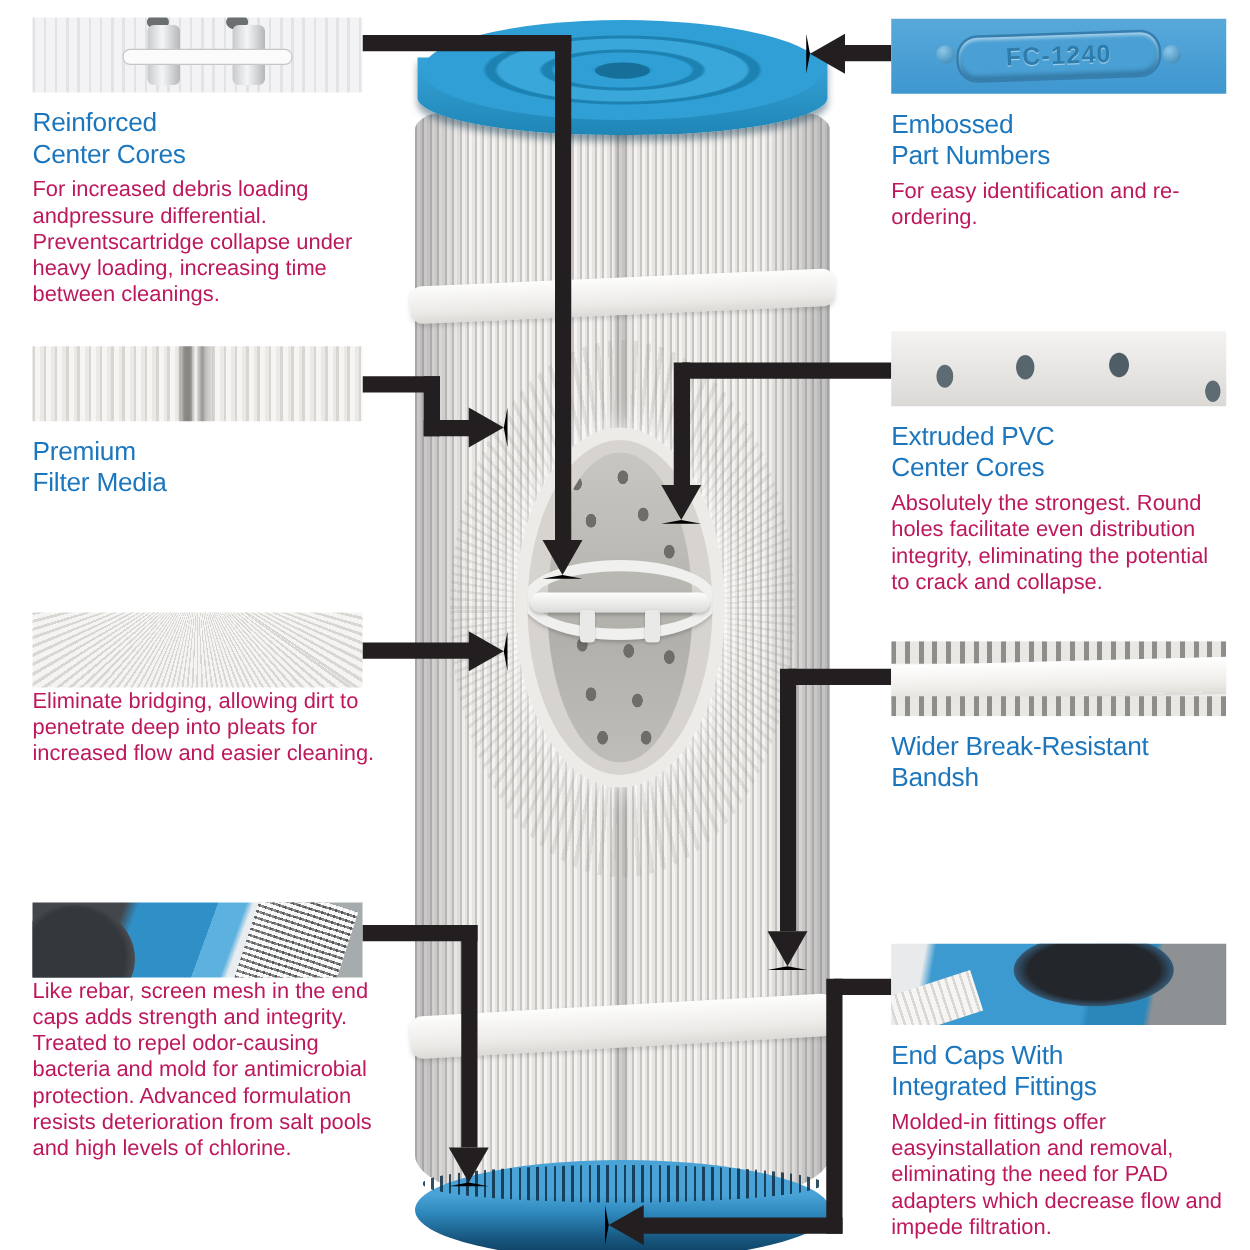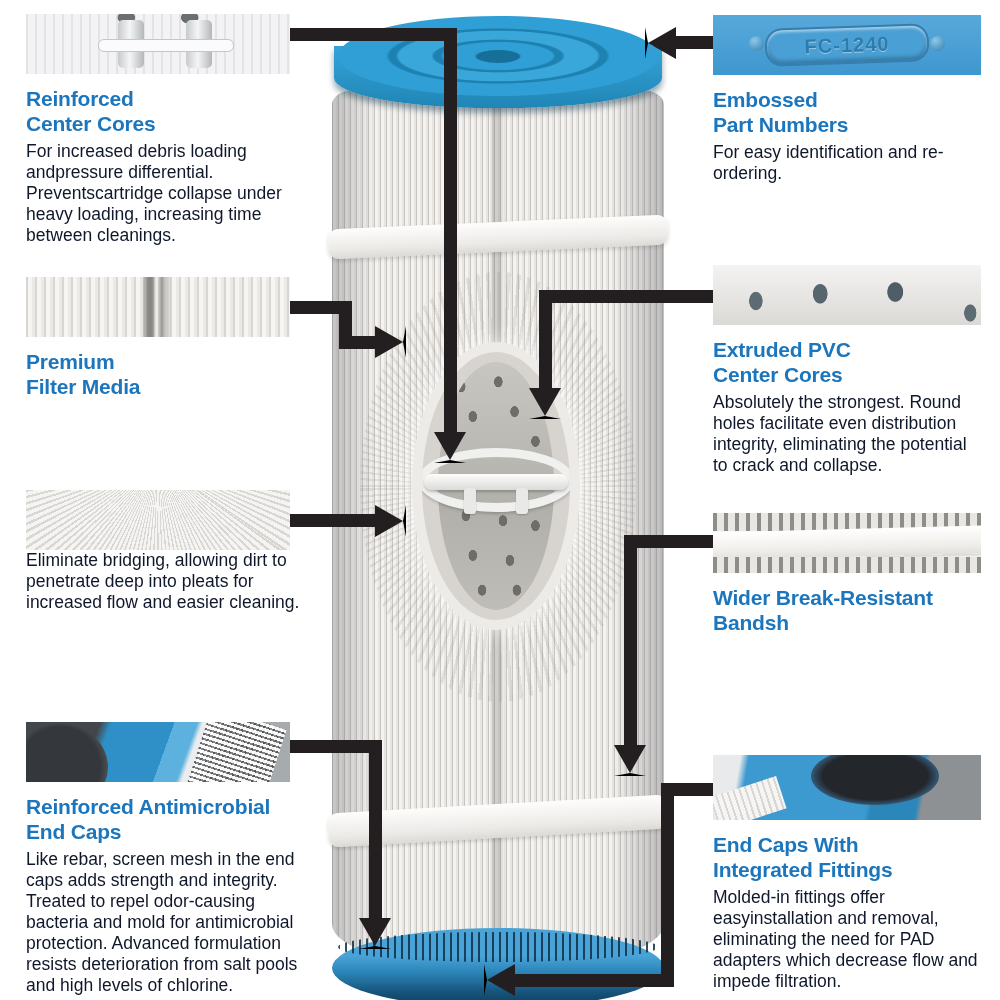--- a/index.html
+++ b/index.html
@@ -4,23 +4,23 @@
 <style>
   html,body{margin:0;padding:0;background:#fff;}
   #canvas{position:relative;width:1000px;height:1000px;background:#fff;overflow:hidden;
           font-family:"Liberation Sans",sans-serif;}
   
   .co{position:absolute;}
   .co-l{left:26px;width:282px;}
   .co-r{left:713px;width:268px;}
   .thumb{position:relative;width:264px;height:60px;overflow:hidden;background:#eceeef;}
   .co-r .thumb{width:268px;}
-  .co-title{margin:12px 0 5px;font-weight:700;font-size:21px;line-height:25px;
+  .co-title{margin:12px 0 5px;font-weight:400;font-size:21px;line-height:25px;
             letter-spacing:-0.2px;color:#1b76bd;white-space:pre-line;}
-  .co-body{margin:0;font-size:17.5px;line-height:21px;color:#0f172a;}
+  .co-body{margin:0;font-size:17.5px;line-height:21px;color:#be185d;}
   
   .t-l1{background:
         radial-gradient(14px 10px at 38% 6%, #6c6f72 0 60%, transparent 65%),
         radial-gradient(14px 10px at 62% 6%, #6c6f72 0 60%, transparent 65%),
         repeating-linear-gradient(90deg,#e3e3e5 0 2px,#f3f3f5 2px 9px);}
   .t-l1 .rod{position:absolute;top:6px;width:26px;height:48px;border-radius:5px;
         background:linear-gradient(90deg,#c7cacc,#f4f5f6 45%,#b4b7b9);}
   .t-l1 .rod.r2{left:160px;}  .t-l1 .rod.r1{left:92px;}
   .t-l1 .xbar{position:absolute;left:72px;top:25px;width:134px;height:11px;border-radius:6px;
         background:#fbfbfb;border:1px solid #c6c6c9;}
@@ -206,22 +206,20 @@
   <div class="co co-l" style="top:490px;">
     <div class="thumb t-l3"></div>
     <p class="co-body">Eliminate bridging, allowing dirt to penetrate deep into pleats for increased flow and easier cleaning.</p>
   </div>
 
   <div class="co co-l" style="top:722px;">
     <div class="thumb t-l4">
       <div class="hole"></div>
       <div class="mesh"></div>
     </div>
-    <h3 class="co-title">Reinforced Antimicrobial
-End Caps</h3>
     <p class="co-body">Like rebar, screen mesh in the end caps adds strength and integrity. Treated to repel odor-causing bacteria and mold for antimicrobial protection. Advanced formulation resists deterioration from salt pools and high levels of chlorine.</p>
   </div>
 
   <div class="co co-r" style="top:15px;">
     <div class="thumb t-r1">
       <div class="rivet rv-l"></div>
       <div class="rivet rv-r"></div>
       <div class="badge">FC-1240</div>
     </div>
     <h3 class="co-title">Embossed

